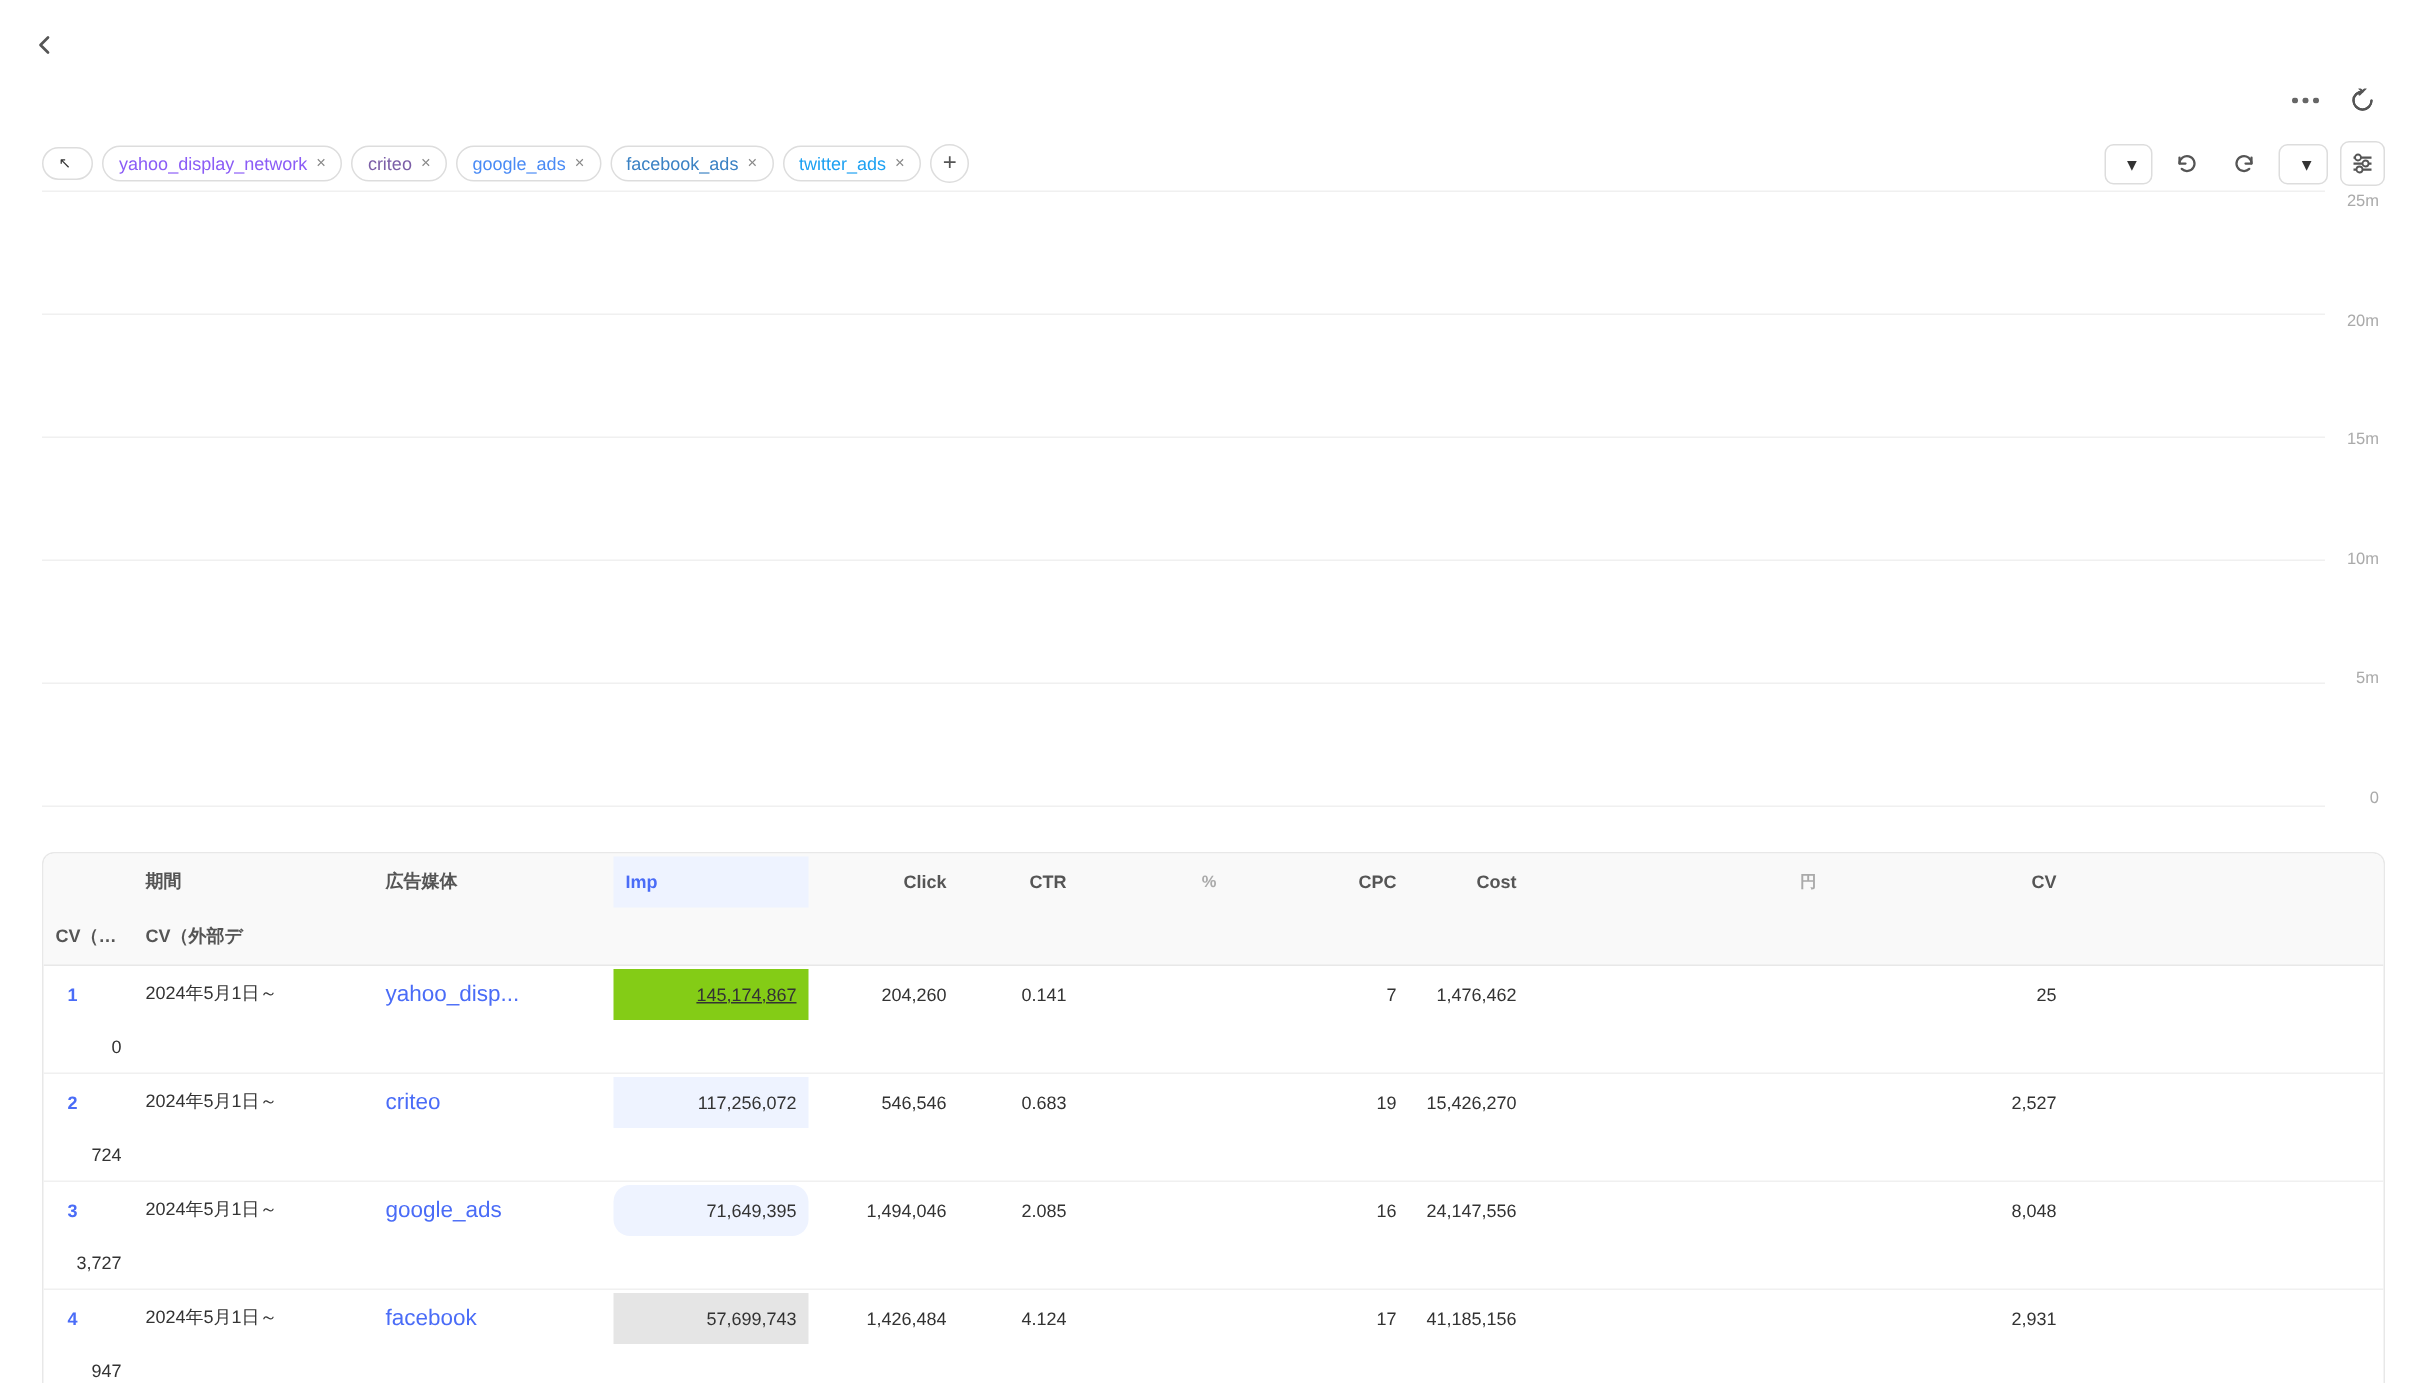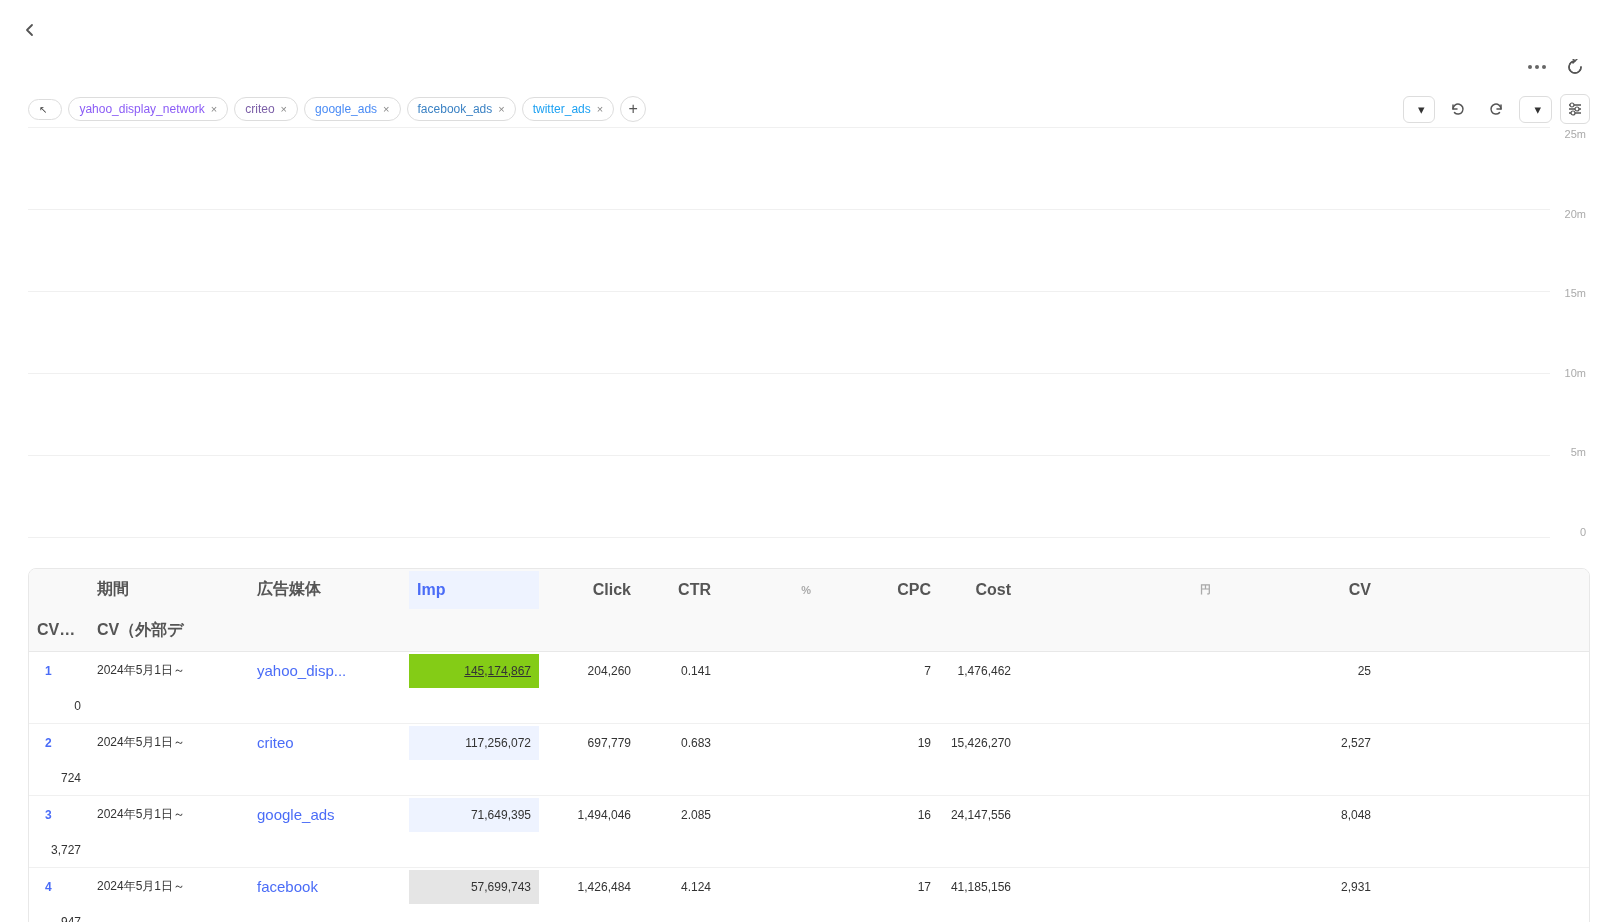--- a/index.html
+++ b/index.html
@@ -96,21 +96,21 @@
     .table-section {
       margin: 0 28px; border: 1px solid #e8e8e8; border-radius: 8px; overflow: hidden;
     }
     .table-header {
       display: grid;
       grid-template-columns: 60px 160px 160px 130px 100px 80px 100px 120px 80px 200px 160px;
       background: #f9f9f9; border-bottom: 1px solid #e8e8e8;
       align-items: center;
     }
     .th {
-      padding: 10px 8px; font-size: 16px; font-weight: 600; color: #555;
+      padding: 10px 8px; font-size: 12px; font-weight: 600; color: #555;
       white-space: nowrap; overflow: hidden; text-overflow: ellipsis;
     }
     .th.active { background: #eef3ff; color: #4a6cf7; }
     .th.right { text-align: right; }
     .table-row {
       display: grid;
       grid-template-columns: 60px 160px 160px 130px 100px 80px 100px 120px 80px 200px 160px;
       border-bottom: 1px solid #f0f0f0; align-items: center;
     }
     .td {
@@ -357,35 +357,35 @@
       <div class="td"></div>
       <div class="td number">25</div>
       <div class="td number">0</div>
       <div class="td"></div>
     </div>
       <div class="table-row">
       <div class="td row-num blue">2</div>
       <div class="td">2024年5月1日～</div>
       <div class="td ad-media">criteo</div>
       <div class="td number" style="background:#eef3ff;">117,256,072</div>
-      <div class="td number">697,779</div>
+      <div class="td number">546,546</div>
       <div class="td number">0.683</div>
       <div class="td"></div>
       <div class="td number">19</div>
       <div class="td number">15,426,270</div>
       <div class="td"></div>
       <div class="td number">2,527</div>
       <div class="td number">724</div>
       <div class="td"></div>
     </div>
       <div class="table-row">
       <div class="td row-num blue">3</div>
       <div class="td">2024年5月1日～</div>
       <div class="td ad-media">google_ads</div>
-      <div class="td number" style="background:#eef3ff;">71,649,395</div>
+      <div class="td number" style="background:#eef3ff;border-radius:11px;">71,649,395</div>
       <div class="td number">1,494,046</div>
       <div class="td number">2.085</div>
       <div class="td"></div>
       <div class="td number">16</div>
       <div class="td number">24,147,556</div>
       <div class="td"></div>
       <div class="td number">8,048</div>
       <div class="td number">3,727</div>
       <div class="td"></div>
     </div>

